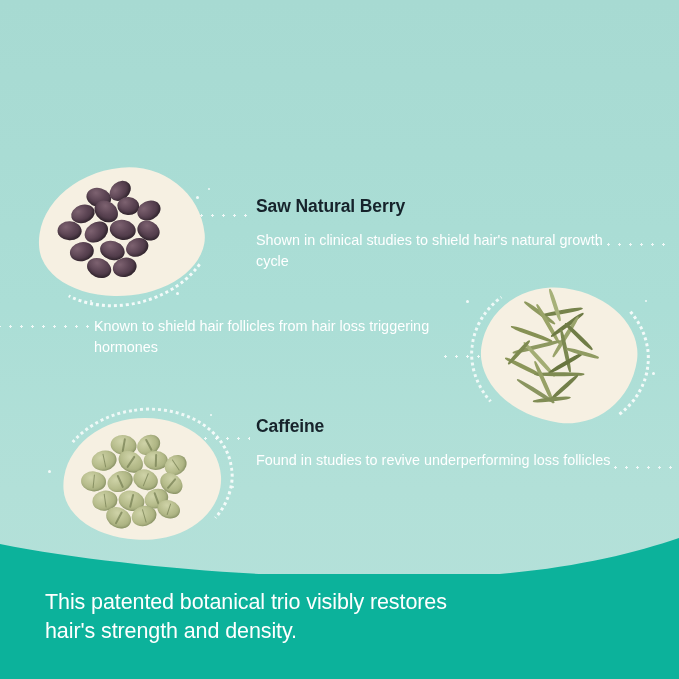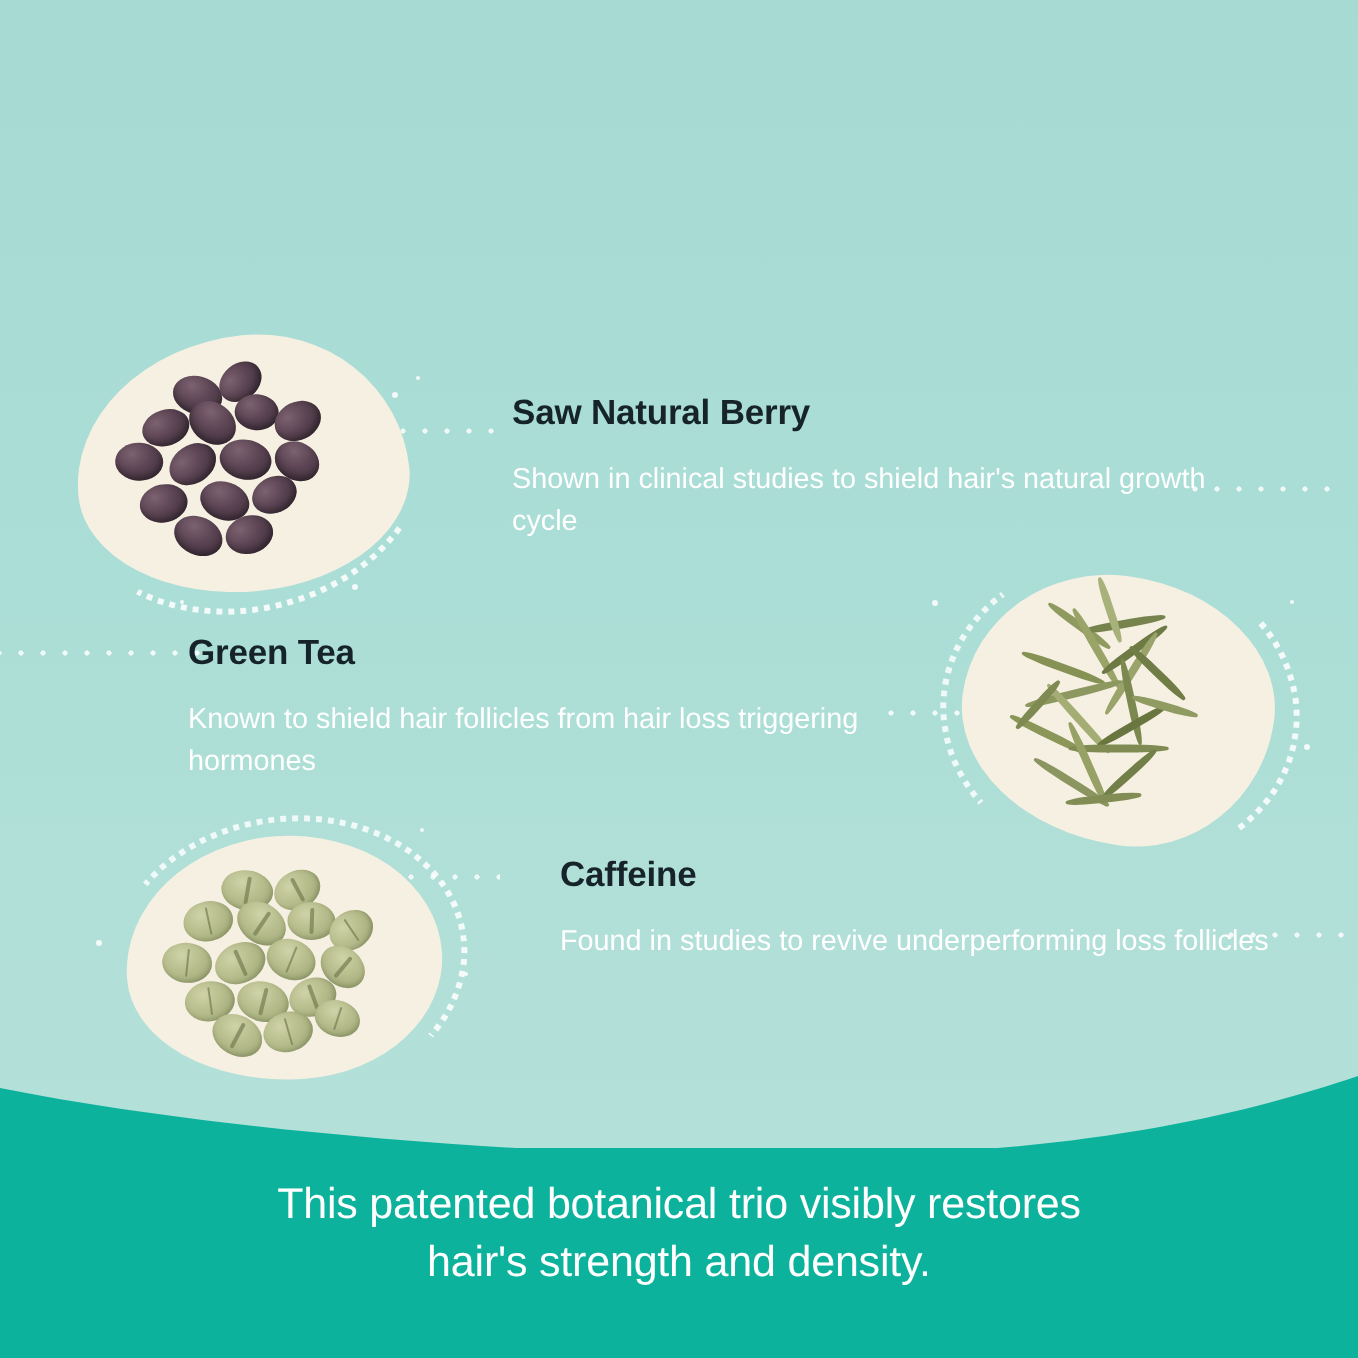--- a/index.html
+++ b/index.html
@@ -117,21 +117,21 @@
   .ing-desc {
     color:#ffffff;
     font-size:14.4px;
     line-height:1.48;
     font-weight:400;
     max-width:360px;
   }
 
   .ing-1 { left:256px; top:196px; }
   .ing-2 { left:94px;  top:316px; }
-  .ing-3 { left:256px; top:427px;margin-left:24px; }
+  .ing-3 { left:256px; top:416px; }
 
   
   .banner-wrap {
     position:absolute;
     left:0; right:0; bottom:0;
     height:145px;
   }
   .banner-curve {
     position:absolute;
     top:0; left:0;
@@ -143,21 +143,21 @@
     position:absolute;
     top:40px; left:0;
     width:679px;
     height:105px;
     background:#0cb29b;
   }
   .banner-text {
     position:absolute;
     left:0; right:0;
     top:54px;
-    text-align:center;
+    text-align:left;
     color:#ffffff;
     font-size:21.5px;
     line-height:1.33;
     padding:0 45px;
     font-weight:400;
     letter-spacing:-0.1px;
   }
   .banner-line { display:block; }
 
   
@@ -251,21 +251,20 @@
       <div class="seed bean" style="left:92px; top:84px; width:23px; height:18px; transform:rotate(22deg);"></div>
     </div>
   </div>
 
   <div class="ing ing-1">
     <div class="ing-name">Saw Natural Berry</div>
     <div class="ing-desc">Shown in clinical studies to shield hair's natural growth cycle</div>
   </div>
 
   <div class="ing ing-2">
-    <div class="ing-name">Green Tea</div>
     <div class="ing-desc">Known to shield hair follicles from hair loss triggering hormones</div>
   </div>
 
   <div class="ing ing-3">
     <div class="ing-name">Caffeine</div>
     <div class="ing-desc">Found in studies to revive underperforming loss follicles</div>
   </div>
 
   <div class="banner-wrap">
     <svg class="banner-curve" viewBox="0 0 679 48" preserveAspectRatio="none">

